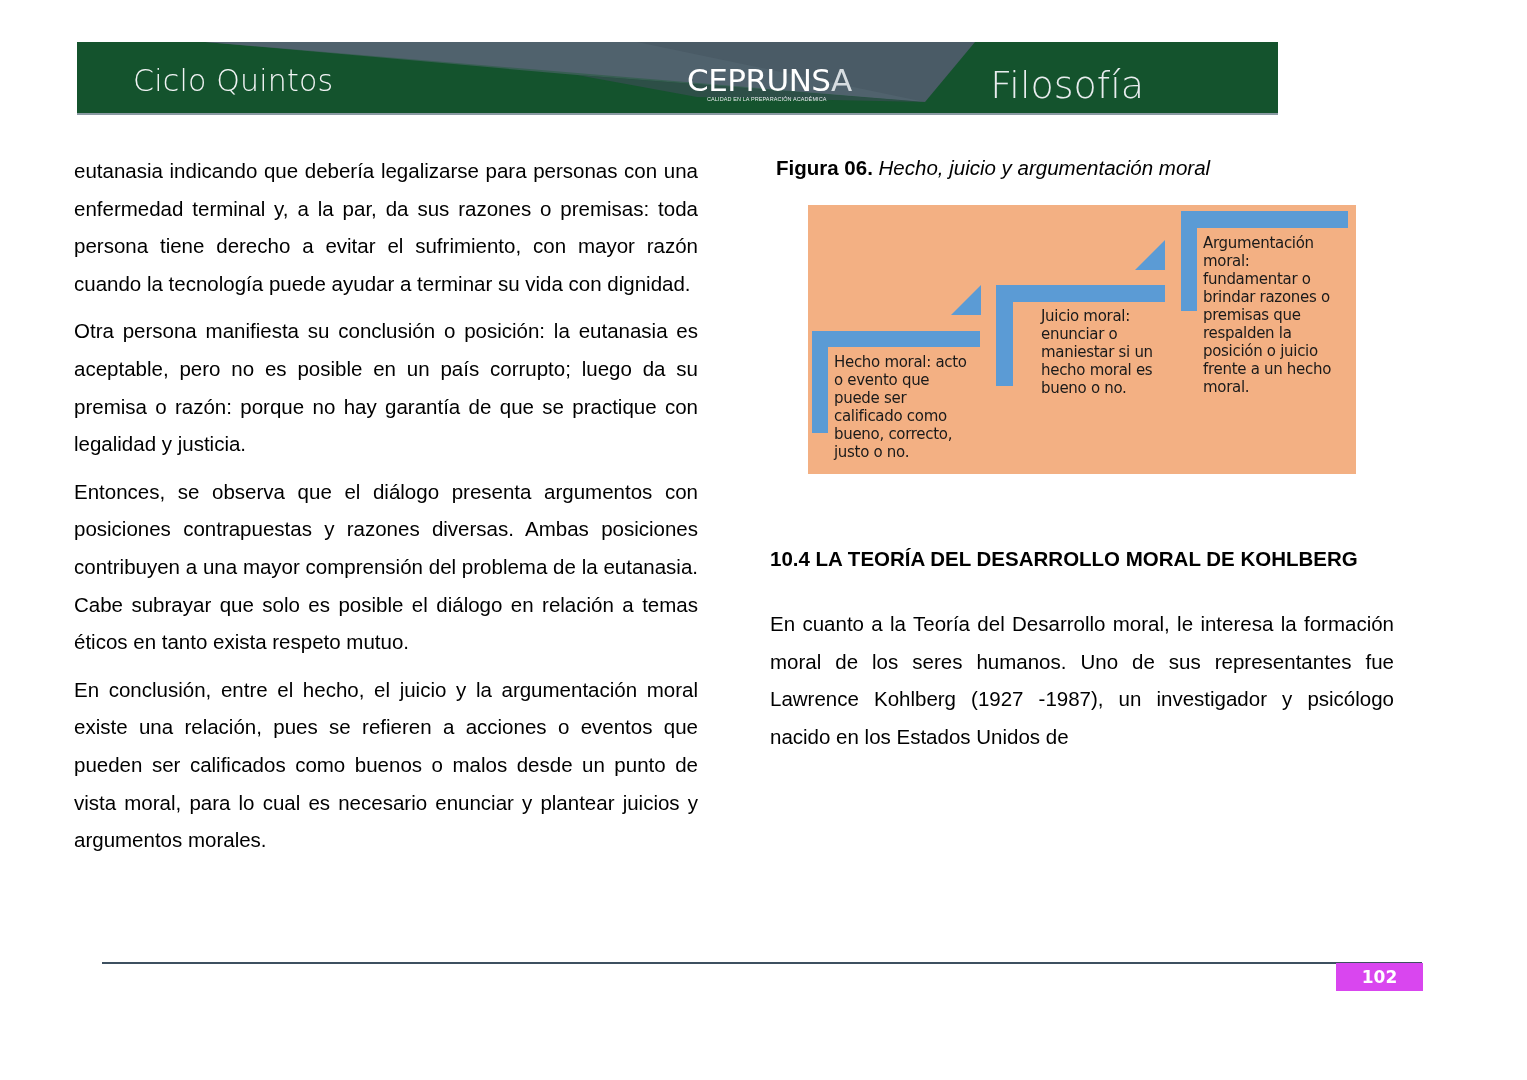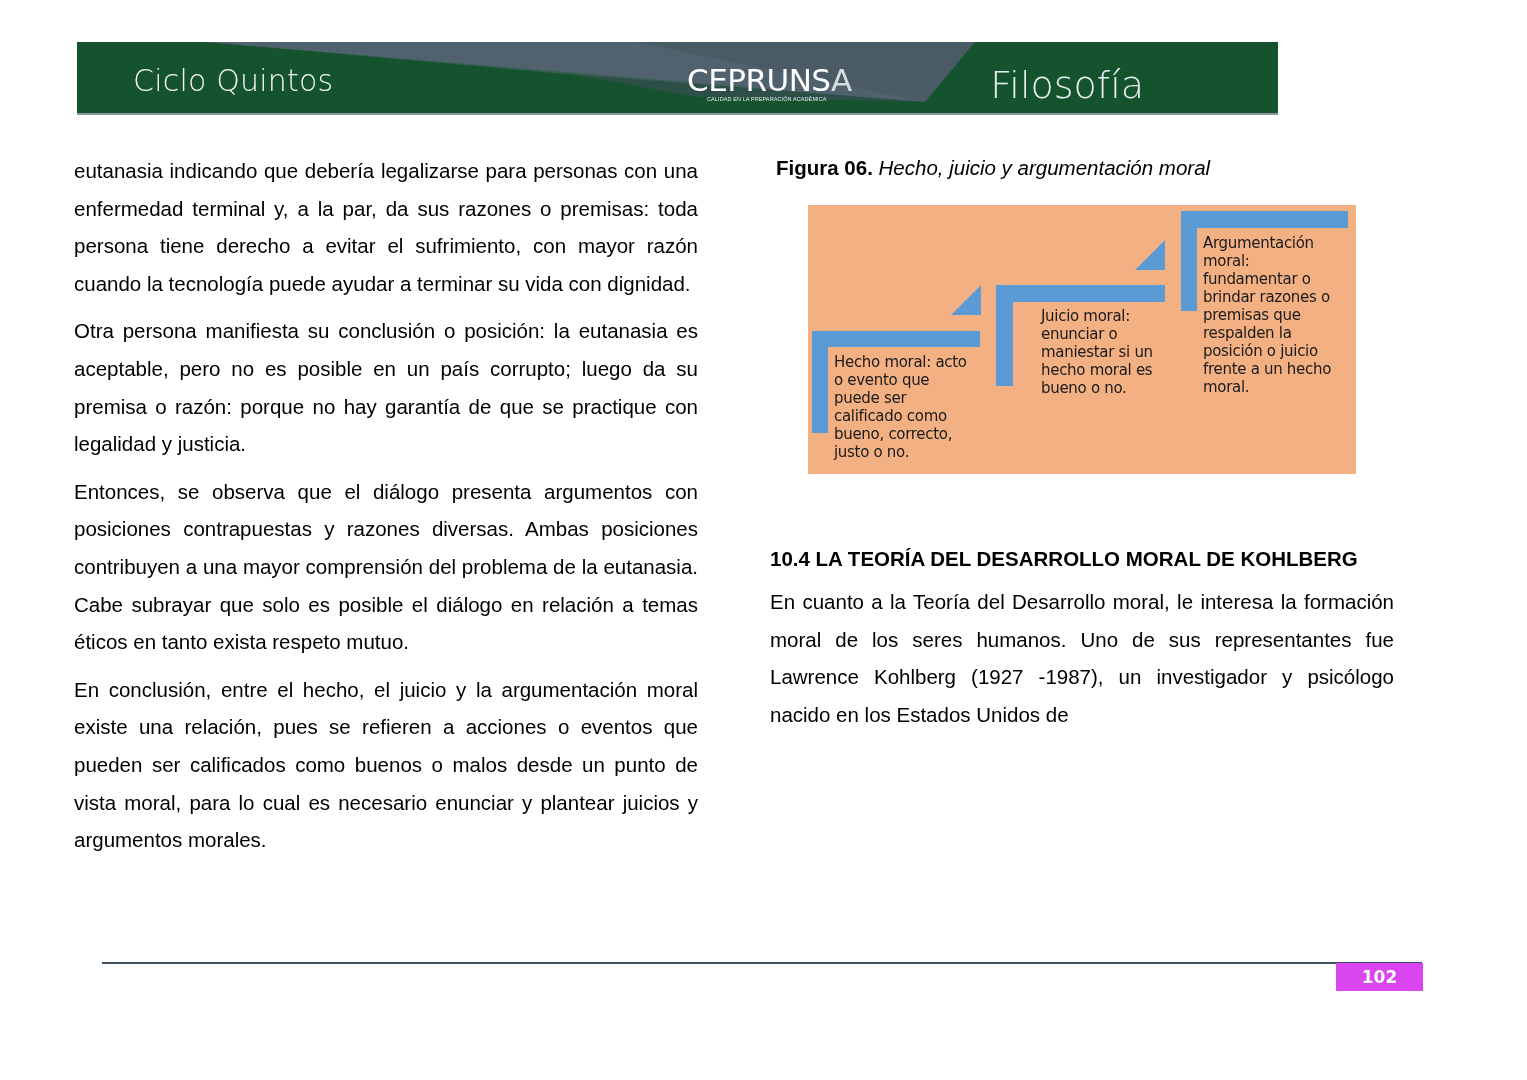--- a/index.html
+++ b/index.html
@@ -33,21 +33,21 @@
     white-space: nowrap;
   }
 
   .col-left { position: absolute; left: 74px; top: 152px; width: 624px; }
   .col-right { position: absolute; left: 770px; top: 540px; width: 624px; }
   p.body {
     margin: 0 0 10px 0; font-size: 20.5px; line-height: 37.6px; text-align: justify;
     text-align-last: left;
   }
   .heading {
-    font-weight: bold; font-size: 20.5px; margin: 0 0 6px 0; line-height: 37px; white-space: nowrap;
+    font-weight: bold; font-size: 20.5px; margin: 0 0 28px 0; line-height: 37px; white-space: nowrap;
   }
   .caption {
     position: absolute; left: 776px; top: 156px; font-size: 20.5px; white-space: nowrap;
   }
   .caption .num { font-weight: bold; }
   .caption .ttl { font-style: italic; }
 
   .figure {
     position: absolute; left: 808px; top: 205px; width: 548px; height: 269px; background: #f3b083;
   }

